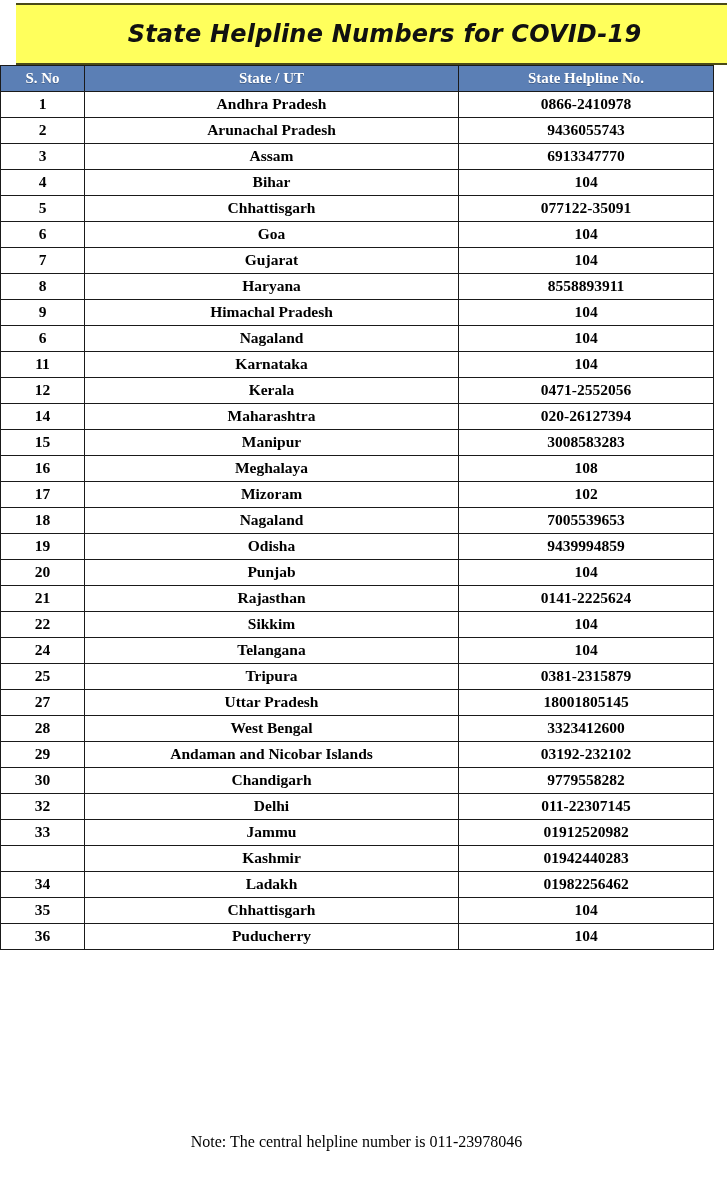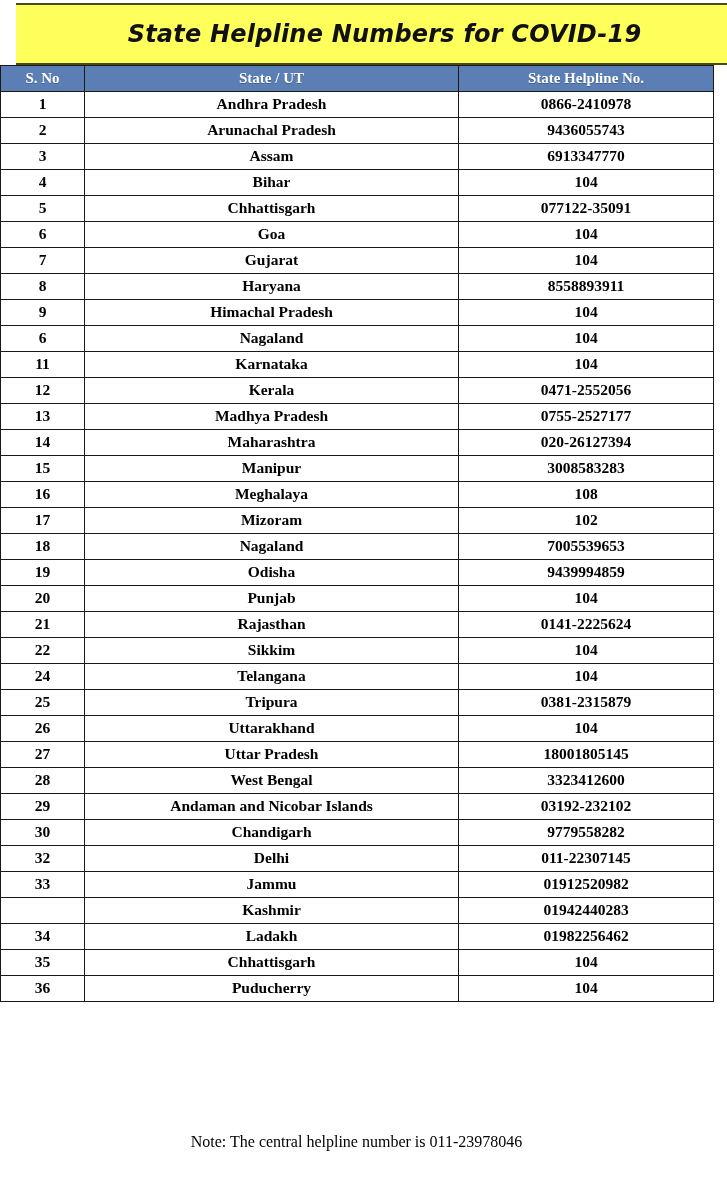--- a/index.html
+++ b/index.html
@@ -178,25 +178,20 @@
             <td>11</td>
             <td>Karnataka</td>
             <td>104</td>
           </tr>
           <tr>
             <td>12</td>
             <td>Kerala</td>
             <td>0471-2552056</td>
           </tr>
           <tr>
-            <td>13</td>
-            <td>Madhya Pradesh</td>
-            <td>0755-2527177</td>
-          </tr>
-          <tr>
             <td>14</td>
             <td>Maharashtra</td>
             <td>020-26127394</td>
           </tr>
           <tr>
             <td>15</td>
             <td>Manipur</td>
             <td>3008583283</td>
           </tr>
           <tr>
@@ -236,25 +231,20 @@
           </tr>
           <tr>
             <td>24</td>
             <td>Telangana</td>
             <td>104</td>
           </tr>
           <tr>
             <td>25</td>
             <td>Tripura</td>
             <td>0381-2315879</td>
-          </tr>
-          <tr>
-            <td>26</td>
-            <td>Uttarakhand</td>
-            <td>104</td>
           </tr>
           <tr>
             <td>27</td>
             <td>Uttar Pradesh</td>
             <td>18001805145</td>
           </tr>
           <tr>
             <td>28</td>
             <td>West Bengal</td>
             <td>3323412600</td>

